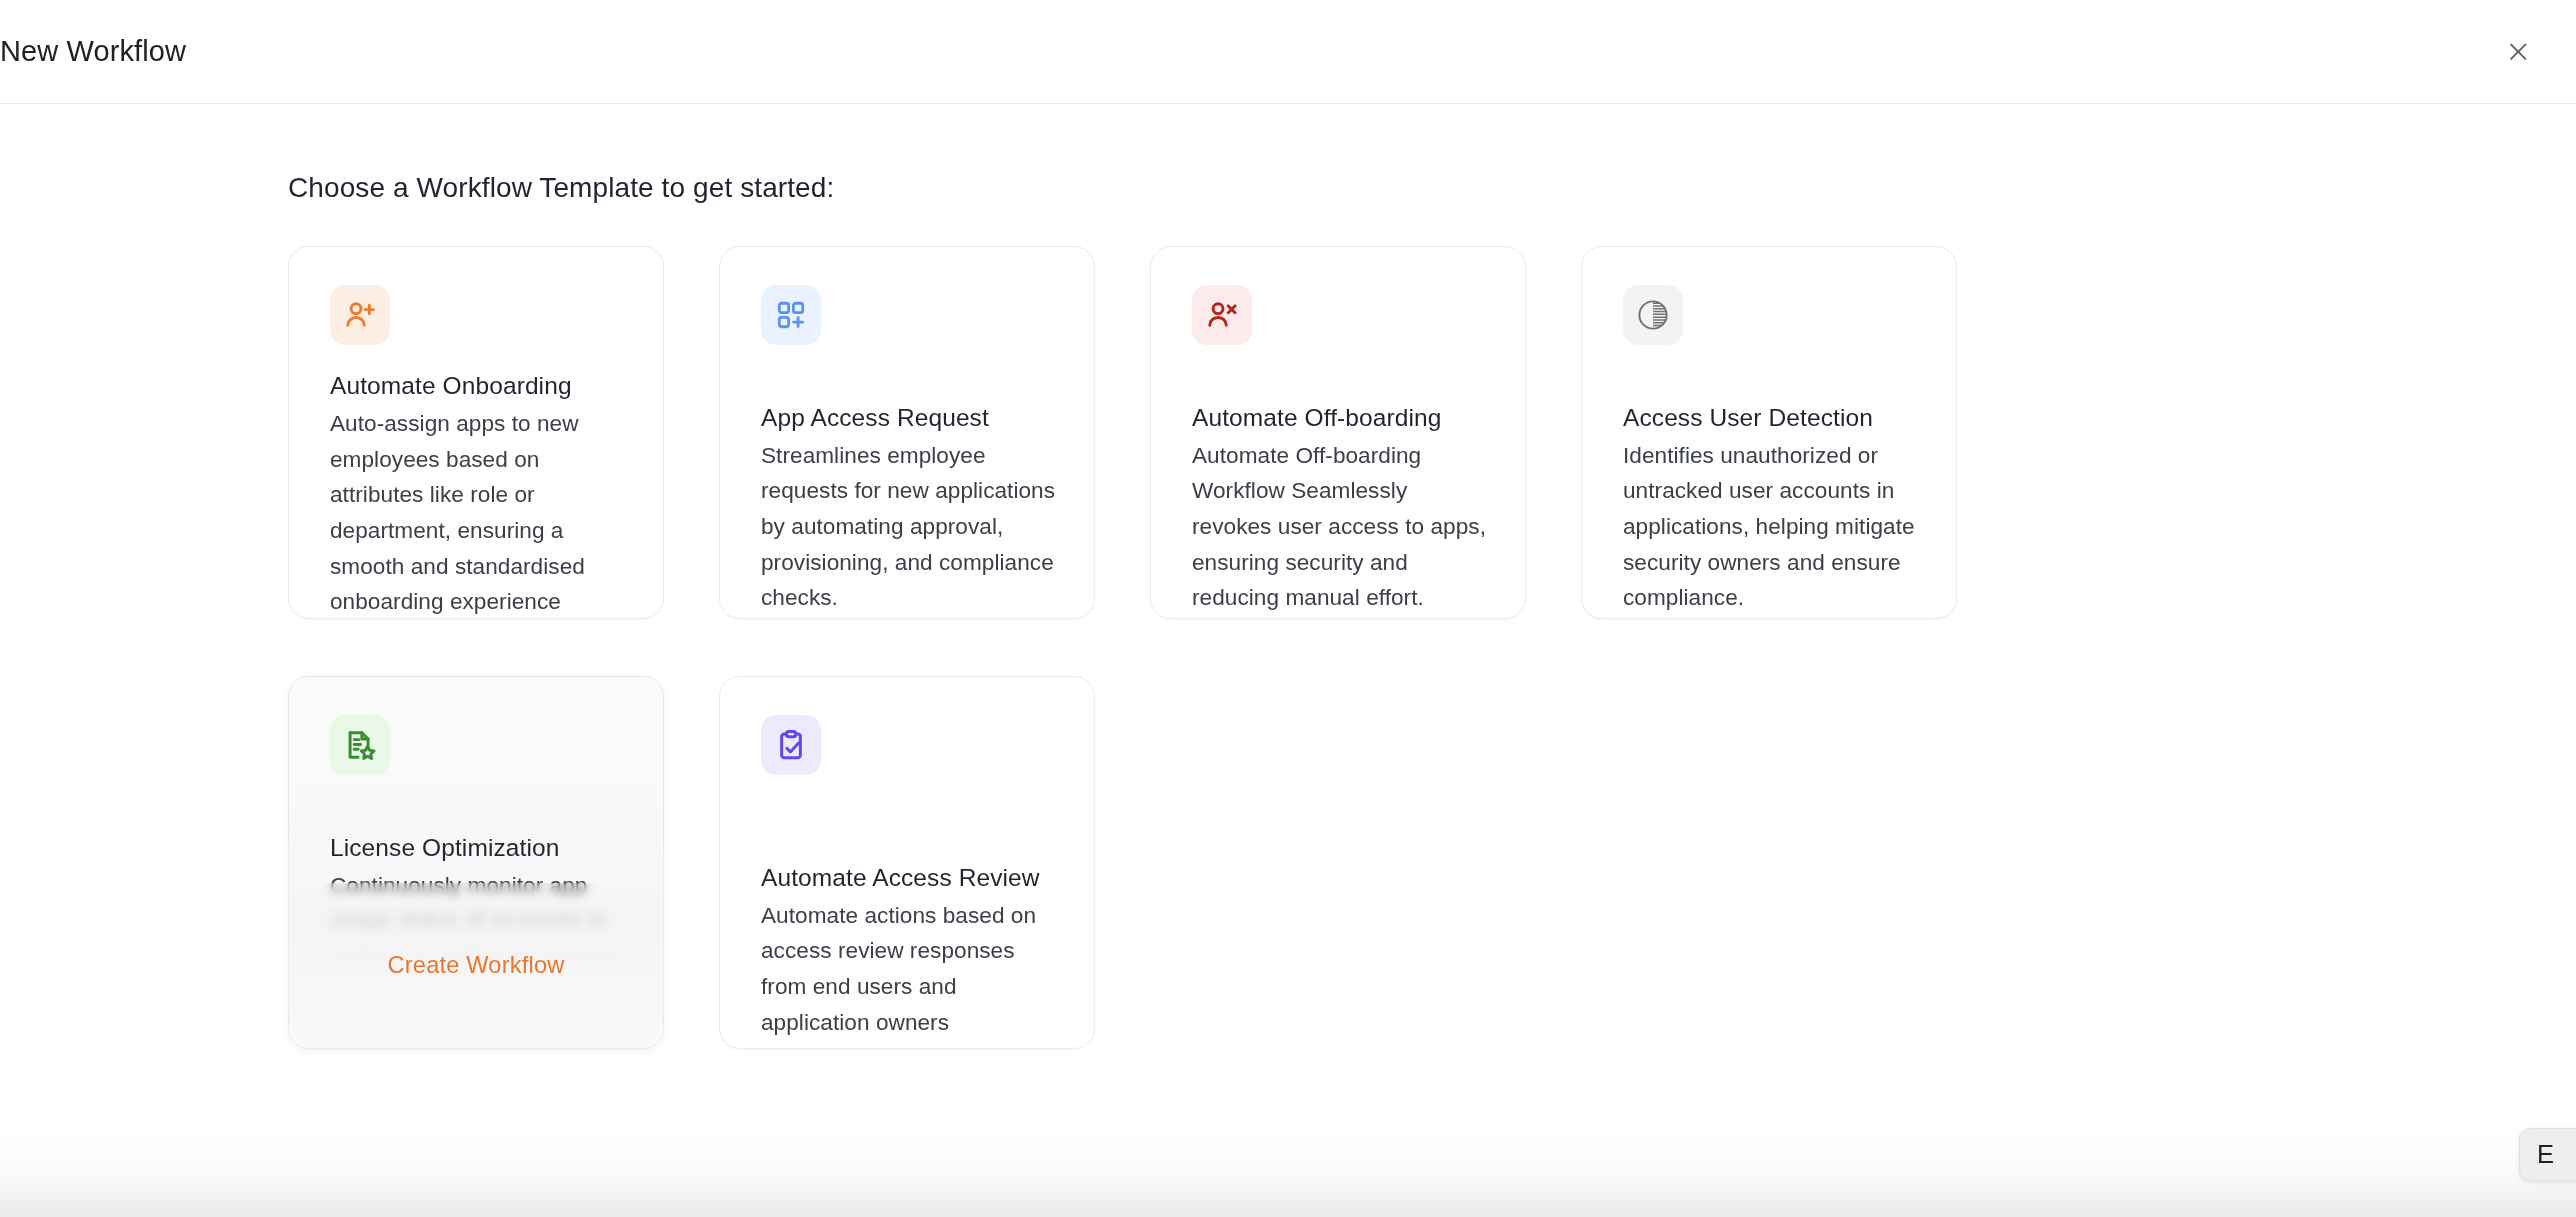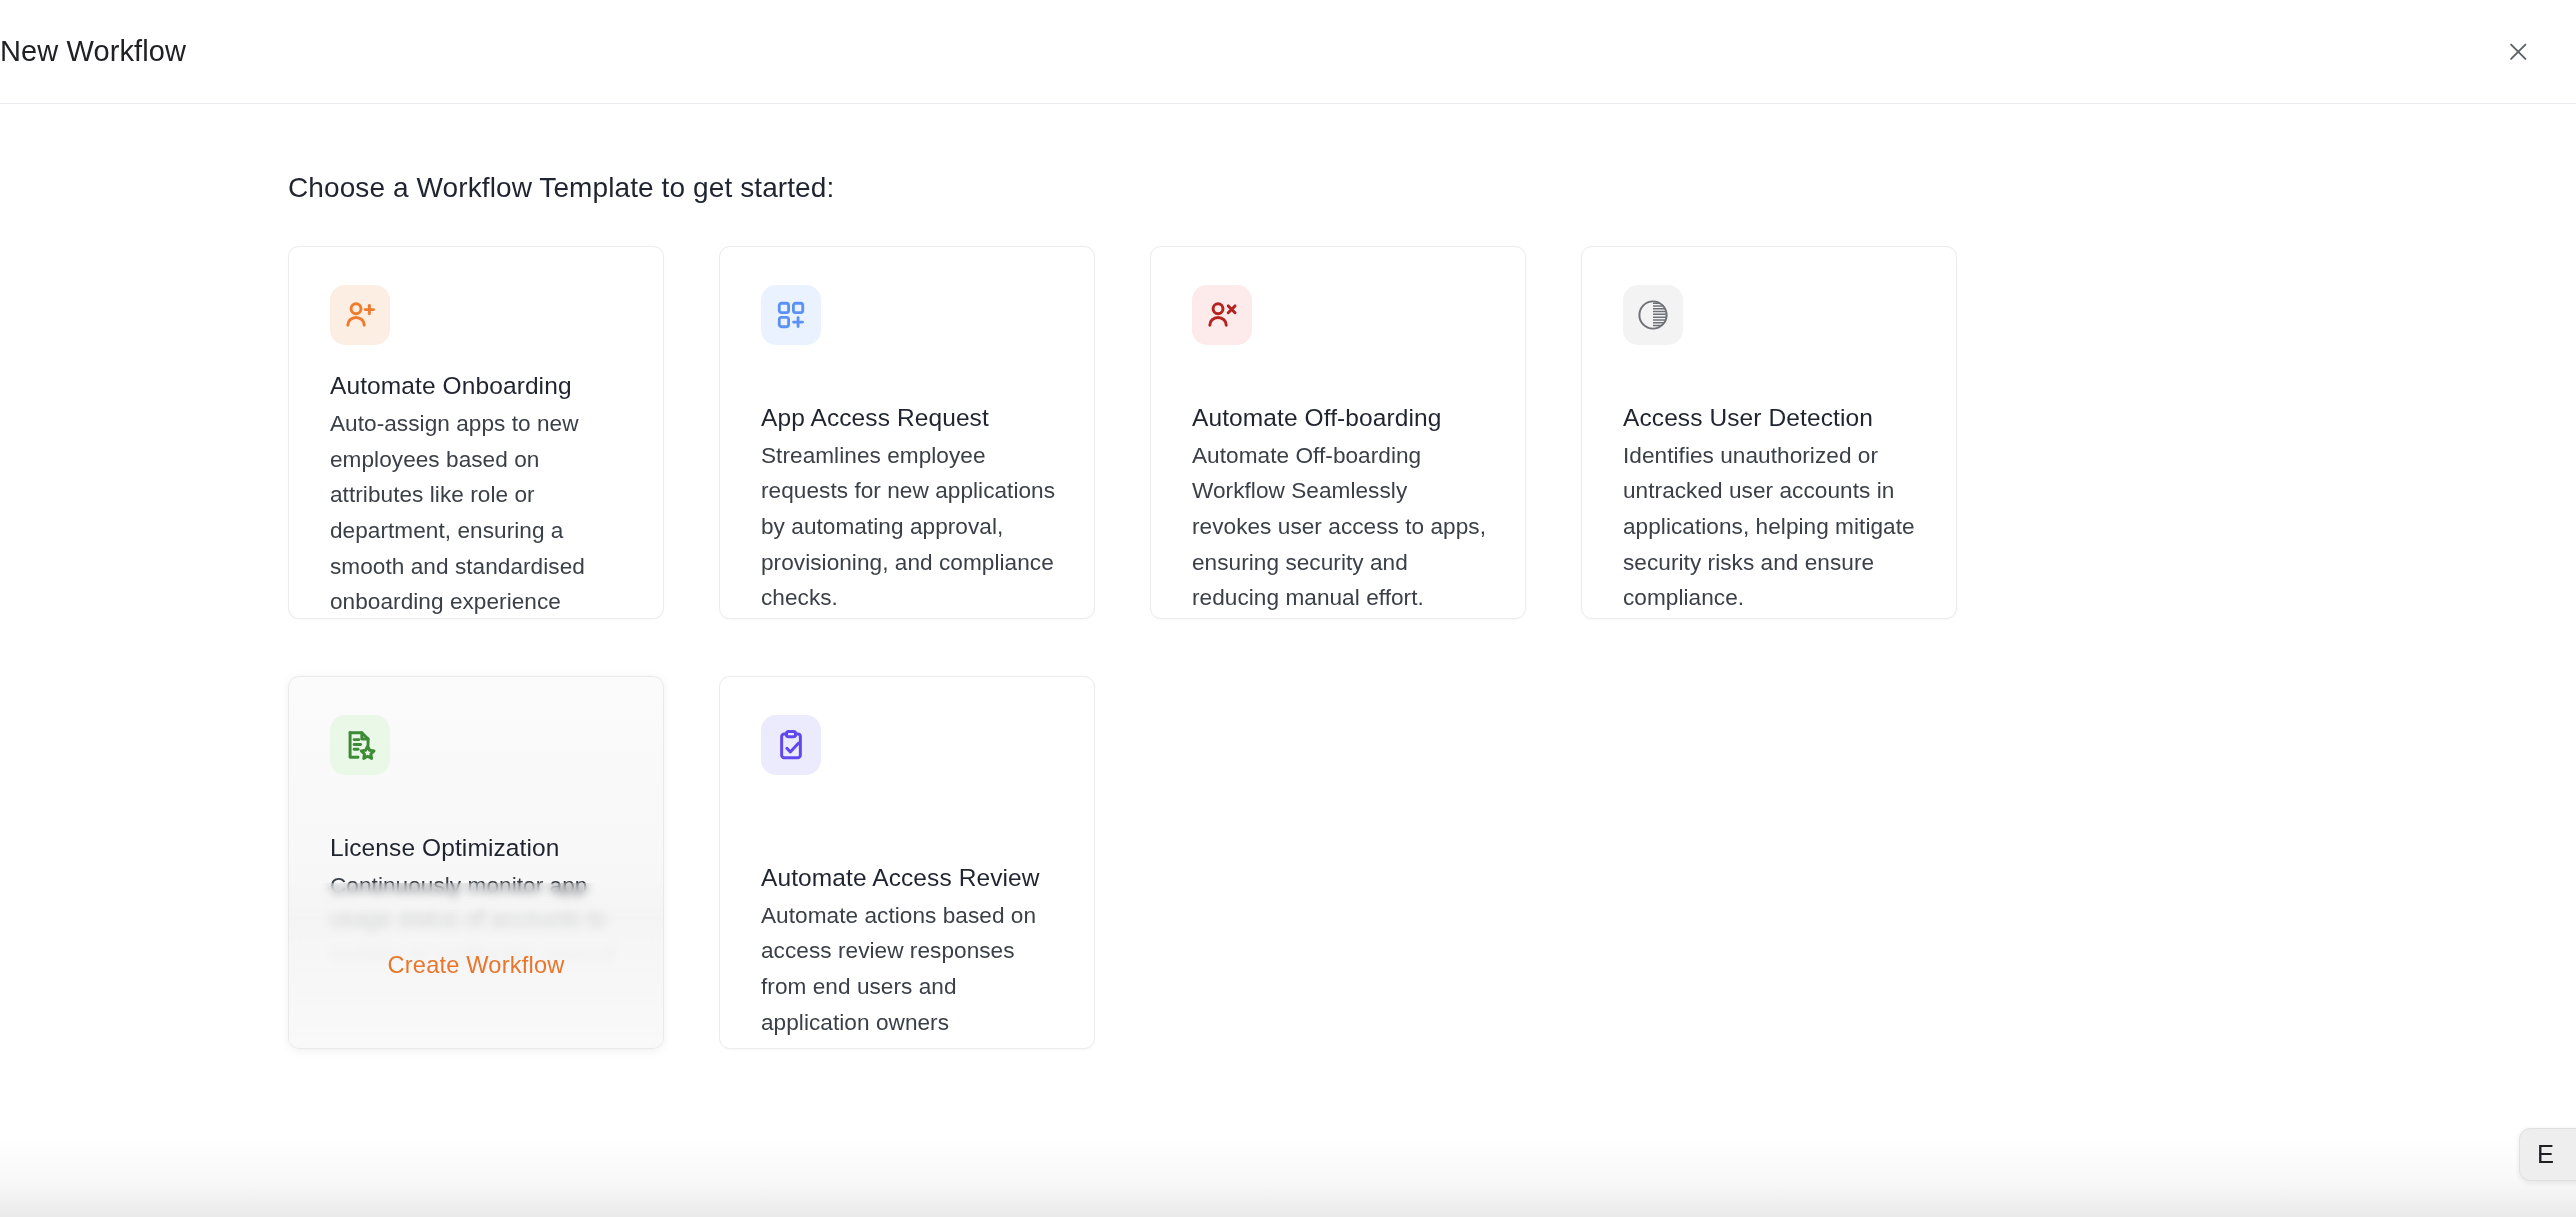--- a/index.html
+++ b/index.html
@@ -64,21 +64,21 @@
     column-gap: 55px;
     row-gap: 57px;
     width: 1774px;
   }
 
   .card {
     position: relative;
     height: 373px;
     background: #ffffff;
     border: 0.9px solid #ececee;
-    border-radius: 11px;
+    border-radius: 21px;
     padding: 38px 36px 26.4px 41px;
     overflow: hidden;
     cursor: pointer;
     box-shadow: 0 0.9px 1.9px rgba(16,24,40,0.03);
   }
   .card.hovered {
     background: linear-gradient(180deg,#fbfbfb 0%, #f7f7f7 60%, #f9f9f9 100%);
     border-color: #e9e9ea;
     box-shadow: 0 1.9px 9.4px rgba(16,24,40,0.06);
   }
@@ -246,21 +246,21 @@
               <line x1="12" y1="13.35" x2="20.2" y2="13.35" stroke="#6f7277" stroke-width="0.95"></line>
               <line x1="12" y1="15.1" x2="20.2" y2="15.1" stroke="#6f7277" stroke-width="0.95"></line>
               <line x1="12" y1="16.85" x2="20.2" y2="16.85" stroke="#6f7277" stroke-width="0.95"></line>
               <line x1="12" y1="18.6" x2="20.2" y2="18.6" stroke="#6f7277" stroke-width="0.95"></line>
             </g>
             <circle cx="12" cy="12" r="8.6" fill="none" stroke="#6f7277" stroke-width="1.25"></circle>
           </svg>
         </div>
         <div class="spacer"></div>
         <div class="card-title">Access User Detection</div>
-        <div class="card-desc">Identifies unauthorized or untracked user accounts in applications, helping mitigate security risks and ensure compliance.</div>
+        <div class="card-desc">Identifies unauthorized or untracked user accounts in applications, helping mitigate security owners and ensure compliance.</div>
       </div>
       <div class="card hovered" data-title-offset="4">
         <div class="icon-box" style="background: rgb(234, 248, 232);">
           <svg width="34" height="34" viewBox="0 0 24 24">
             <path d="M5 3.4h8.3l4.4 4.4v4.1" stroke="#3d8b37" fill="none" stroke-width="2.1" stroke-linecap="round" stroke-linejoin="round"></path>
             <path d="M5 3.4v17.2h5.6" stroke="#3d8b37" fill="none" stroke-width="2.1" stroke-linecap="round" stroke-linejoin="round"></path>
             <path d="M13.3 3.4v4.4h4.4" stroke="#3d8b37" fill="none" stroke-width="2.1" stroke-linecap="round" stroke-linejoin="round"></path>
             <line x1="7.9" y1="8.2" x2="11.2" y2="8.2" stroke="#3d8b37" fill="none" stroke-width="2.1" stroke-linecap="round" stroke-linejoin="round"></line>
             <line x1="7.9" y1="11.6" x2="12.4" y2="11.6" stroke="#3d8b37" fill="none" stroke-width="2.1" stroke-linecap="round" stroke-linejoin="round"></line>
             <line x1="7.9" y1="15" x2="10.6" y2="15" stroke="#3d8b37" fill="none" stroke-width="2.1" stroke-linecap="round" stroke-linejoin="round"></line>

